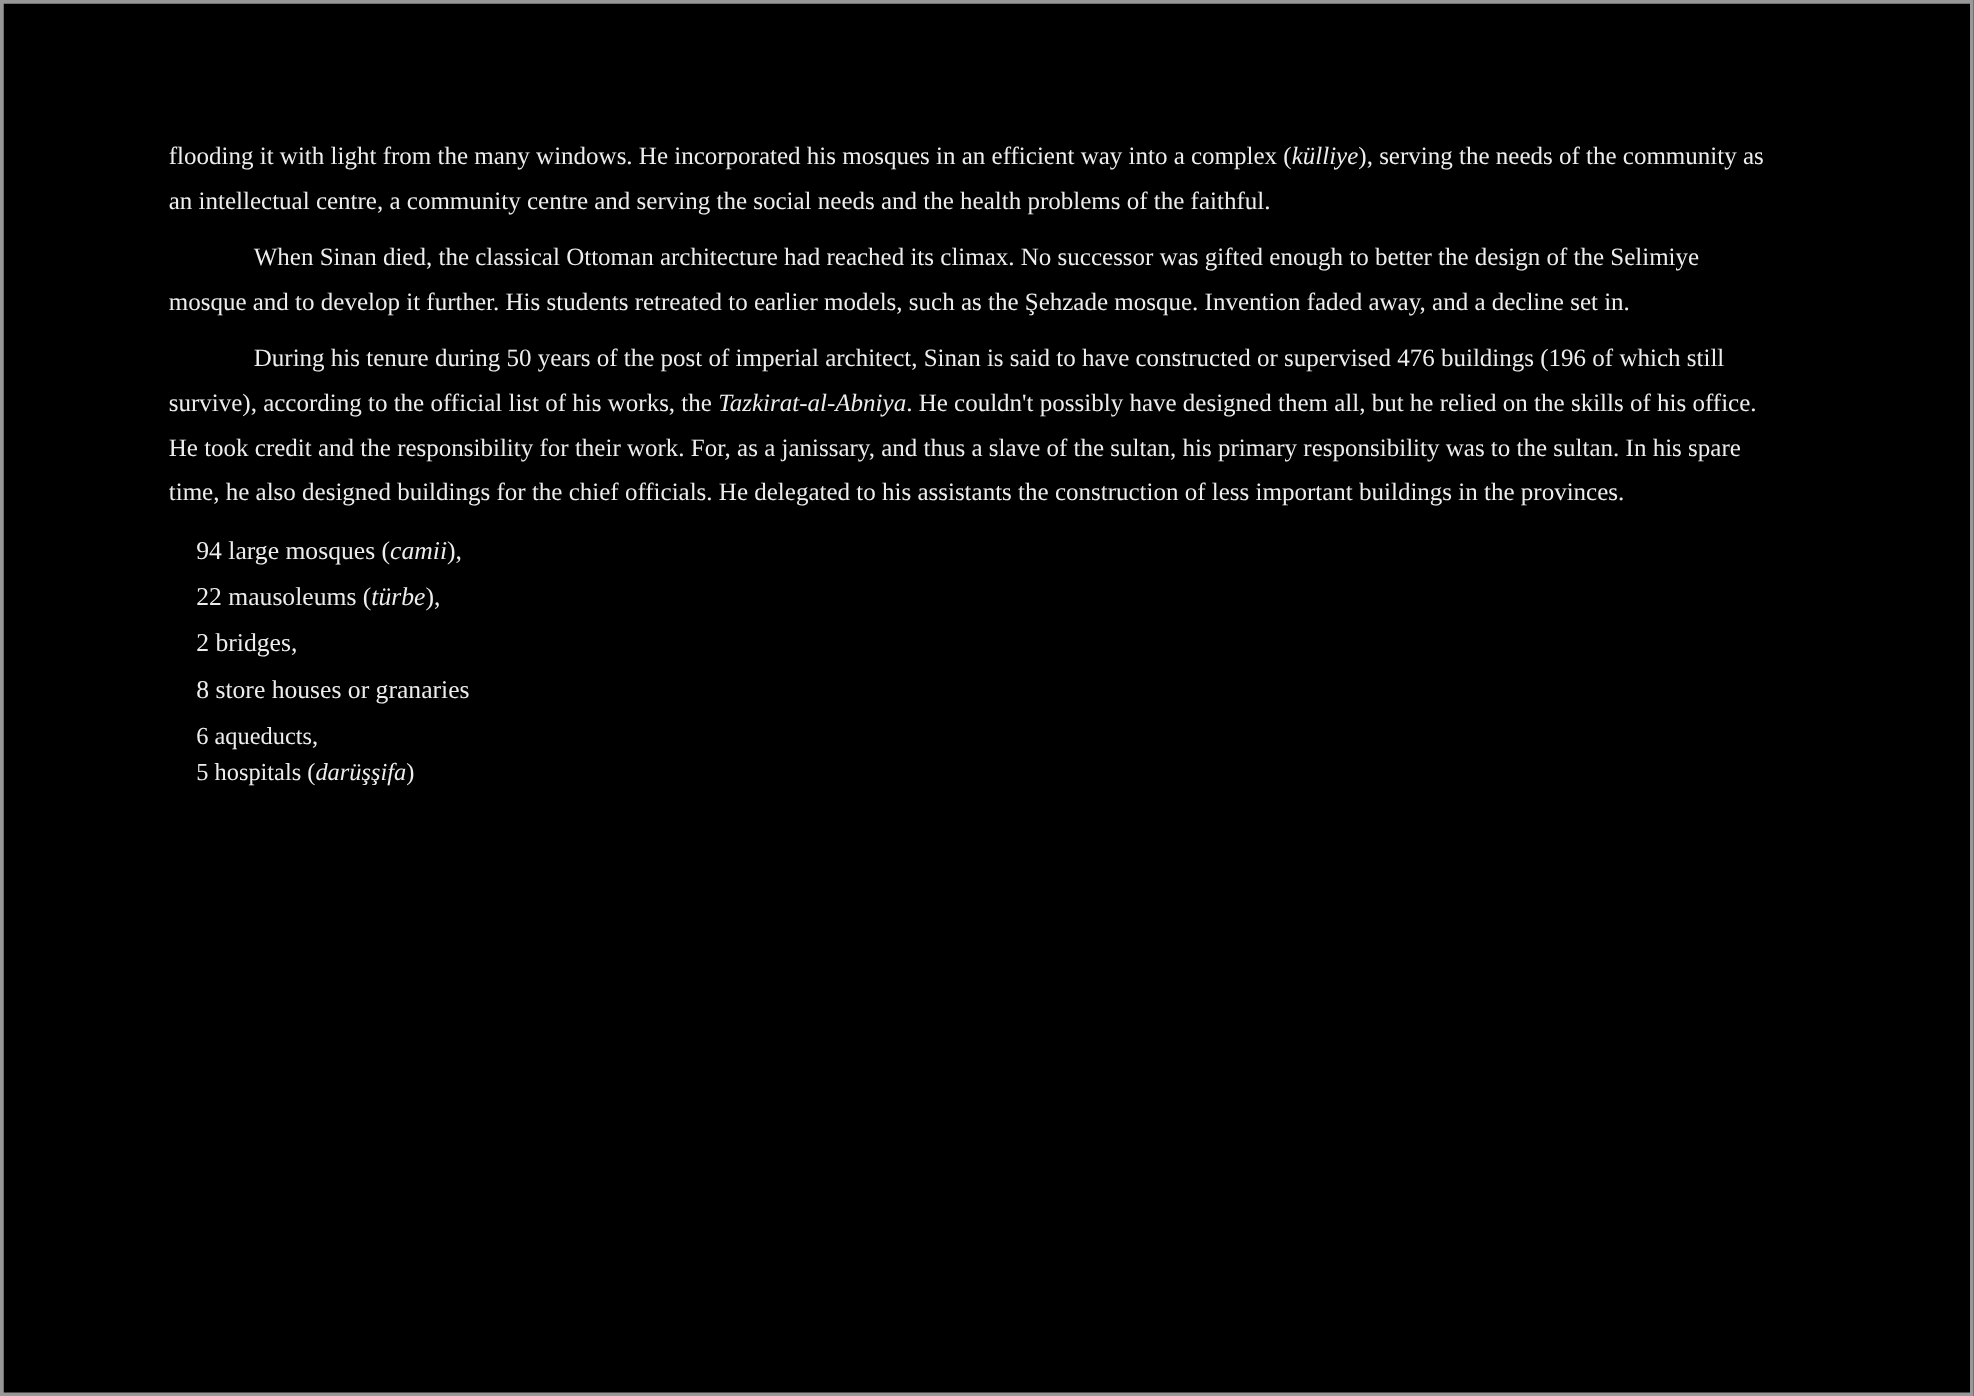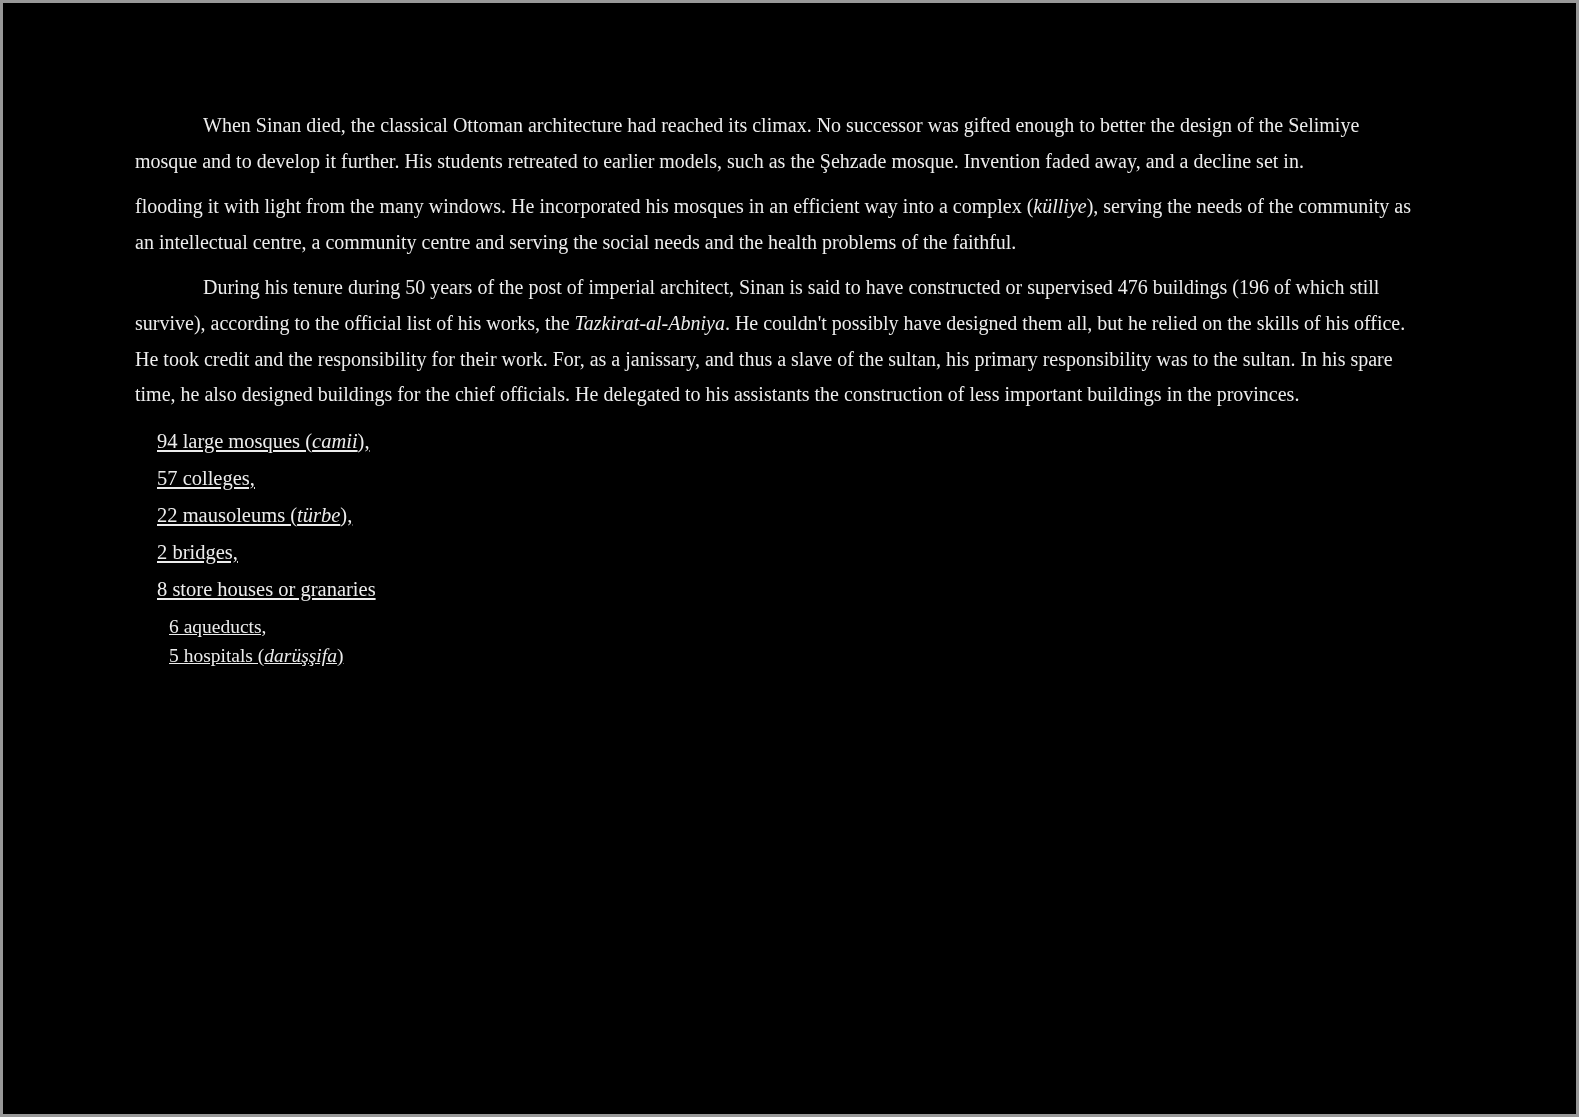--- a/index.html
+++ b/index.html
@@ -29,36 +29,34 @@
   p.para.indent { text-indent: 68px; }
   ul.works-list {
     list-style: none;
     margin: 16px 0 0 0;
     padding: 0 0 0 22px;
     font-size: 20.5px;
   }
   ul.works-list li {
     line-height: 25px;
     margin-bottom: 12px;
-    text-decoration: underline;
   }
-  ul.works-list li.compact { font-size: 19.5px; margin-left: 12px; }
+  ul.works-list li.compact { font-size: 19.5px; }
   ul.works-list li.mb-small { margin-bottom: 4px; }
   i { font-style: italic; }
 </style>
 </head>
 <body>
 
 <div class="content">
+  <p class="para"><span>flooding it with light from the many windows. He incorporated his mosques in an efficient way into a complex (</span><i>külliye</i><span>), serving the needs of the community as an intellectual centre, a community centre and serving the social needs and the health problems of the faithful.</span></p>
   <p class="para indent"><span>When Sinan died, the classical Ottoman architecture had reached its climax. No successor was gifted enough to better the design of the Selimiye mosque and to develop it further. His students retreated to earlier models, such as the Şehzade mosque. Invention faded away, and a decline set in.</span></p>
-  <p class="para"><span>flooding it with light from the many windows. He incorporated his mosques in an efficient way into a complex (</span><i>külliye</i><span>), serving the needs of the community as an intellectual centre, a community centre and serving the social needs and the health problems of the faithful.</span></p>
   <p class="para indent"><span>During his tenure during 50 years of the post of imperial architect, Sinan is said to have constructed or supervised 476 buildings (196 of which still survive), according to the official list of his works, the </span><i>Tazkirat-al-Abniya</i><span>. He couldn't possibly have designed them all, but he relied on the skills of his office. He took credit and the responsibility for their work. For, as a janissary, and thus a slave of the sultan, his primary responsibility was to the sultan. In his spare time, he also designed buildings for the chief officials. He delegated to his assistants the construction of less important buildings in the provinces.</span></p>
 
   <ul class="works-list">
     <li><span>94 large mosques (</span><i>camii</i><span>),</span></li>
-    <li><span>57 colleges,</span></li>
     <li><span>22 mausoleums (</span><i>türbe</i><span>),</span></li>
     <li><span>2 bridges,</span></li>
     <li><span>8 store houses or granaries</span></li>
     <li class="compact mb-small"><span>6 aqueducts,</span></li>
     <li class="compact"><span>5 hospitals (</span><i>darüşşifa</i><span>)</span></li>
   </ul>
 </div>
 
 </body></html>

